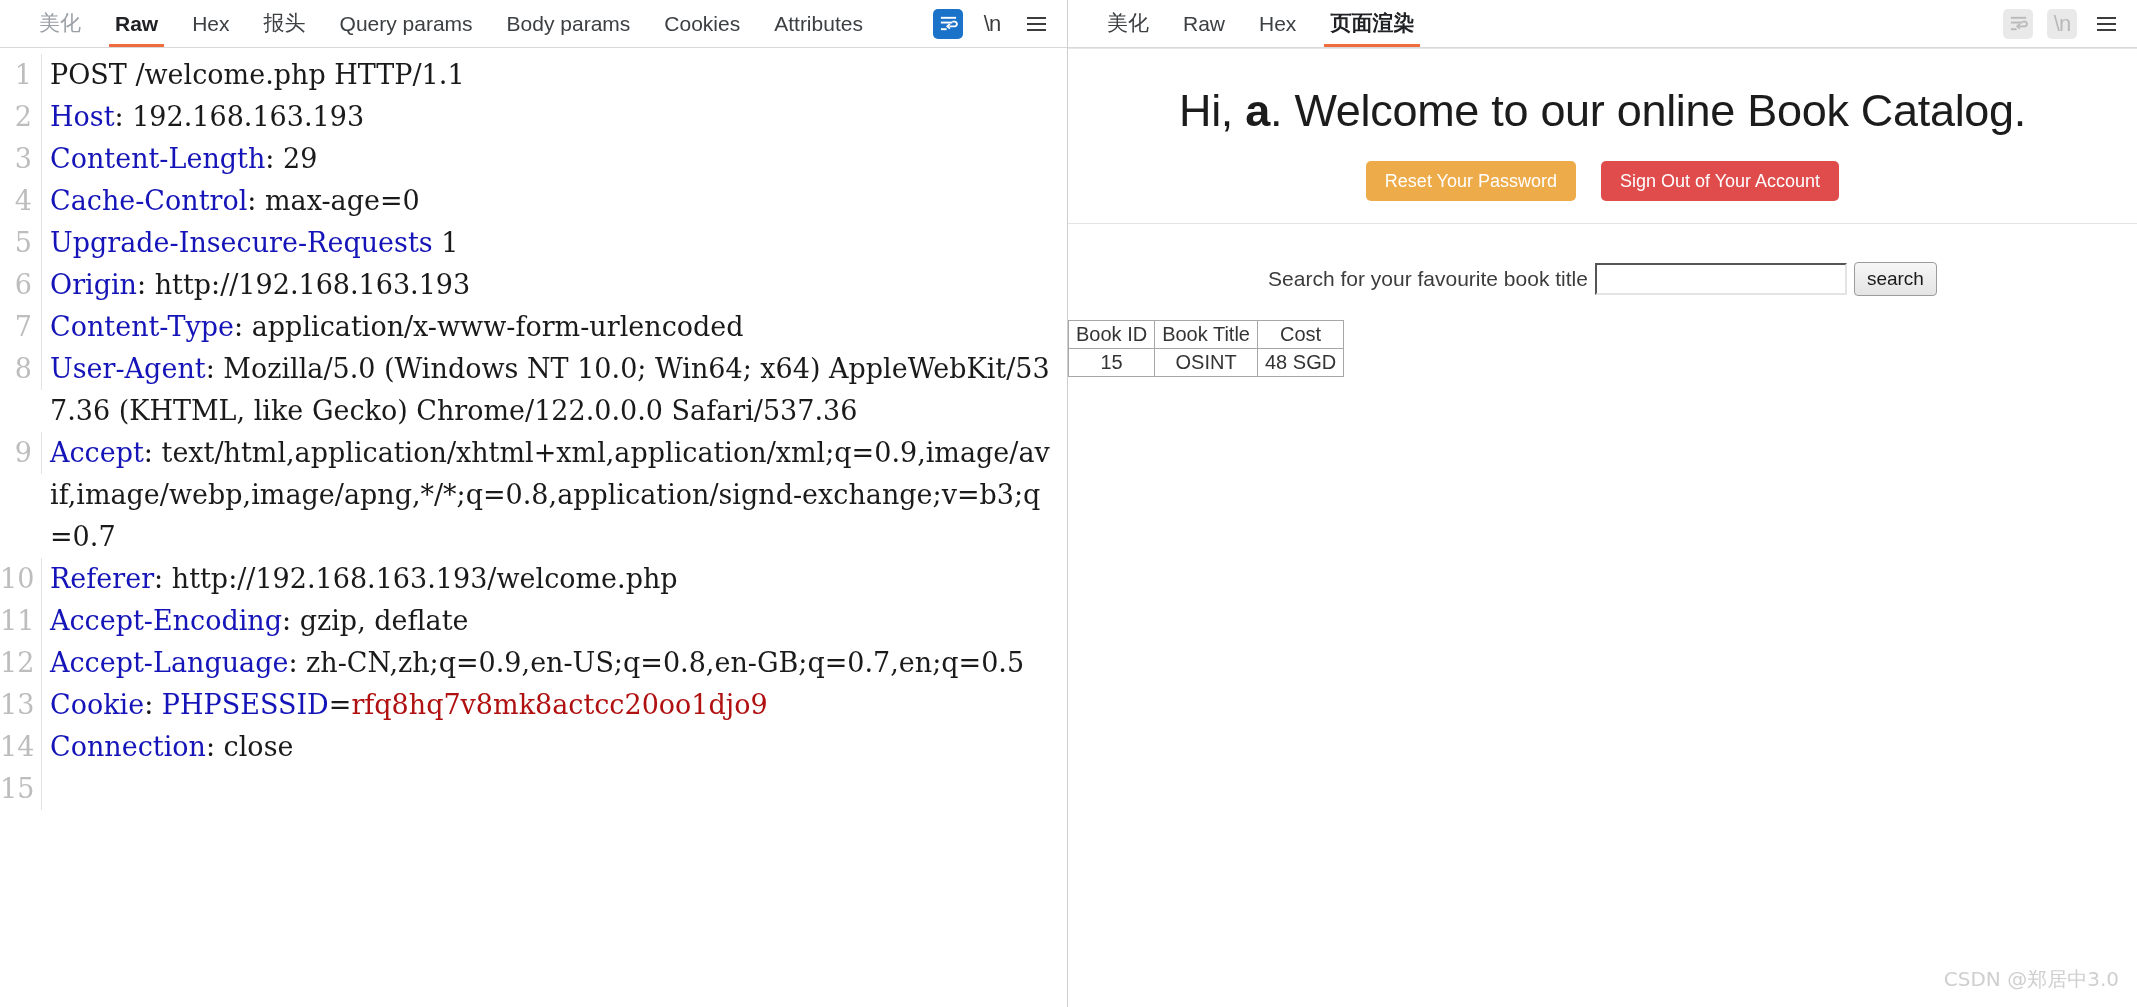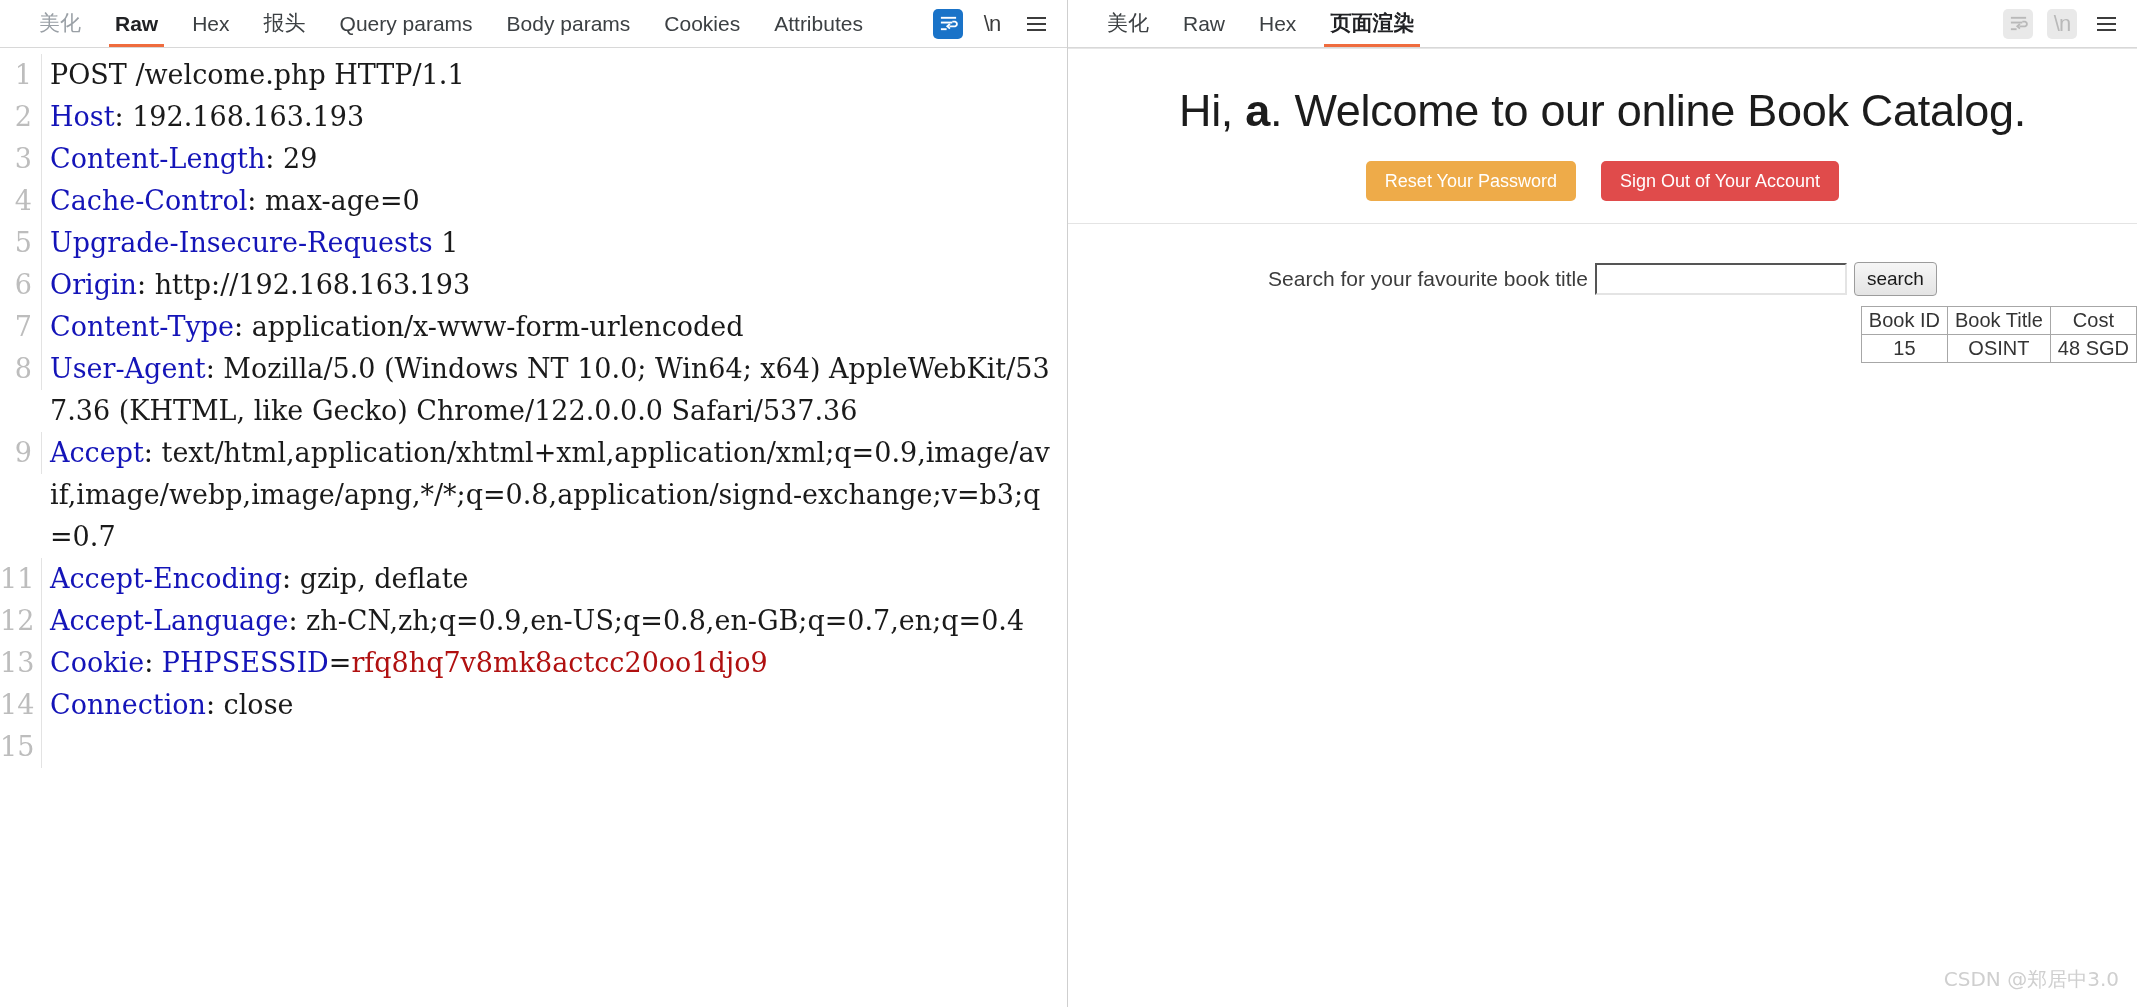--- a/index.html
+++ b/index.html
@@ -216,22 +216,22 @@
     background: linear-gradient(#f6f6f6, #e4e4e4);
     border: 1px solid #9c9c9c;
     border-radius: 4px;
     color: #1a1a1a;
     cursor: pointer;
     font-family: "Liberation Sans", sans-serif;
   }
 
   .result-table-wrap {
     display: flex;
-    justify-content: flex-end;
-    margin-top: 10px;
+    justify-content: flex-start;
+    margin-top: 24px;
   }
   table.result {
     border-collapse: collapse;
     font-size: 20px;
     color: #343434;
     font-family: "Liberation Sans", sans-serif;
   }
   table.result th, table.result td {
     border: 1px solid #a7a7a7;
     padding: 2px 7px;
@@ -355,26 +355,30 @@
           </div>
           <div class="code-line">
             <div class="gutter">8</div>
             <div class="code-body"><span class="k-hdr">User-Agent</span><span class="k-val">: Mozilla/5.0 (Windows NT 10.0; Win64; x64) AppleWebKit/537.36 (KHTML, like Gecko) Chrome/122.0.0.0 Safari/537.36</span></div>
           </div>
           <div class="code-line">
             <div class="gutter">9</div>
             <div class="code-body"><span class="k-hdr">Accept</span><span class="k-val">: text/html,application/xhtml+xml,application/xml;q=0.9,image/avif,image/webp,image/apng,*/*;q=0.8,application/signd-exchange;v=b3;q=0.7</span></div>
           </div>
           <div class="code-line">
+            <div class="gutter">10</div>
+            <div class="code-body"><span class="k-hdr">Referer</span><span class="k-val">: http://192.168.163.193/welcome.php</span></div>
+          </div>
+          <div class="code-line">
             <div class="gutter">11</div>
             <div class="code-body"><span class="k-hdr">Accept-Encoding</span><span class="k-val">: gzip, deflate</span></div>
           </div>
           <div class="code-line">
             <div class="gutter">12</div>
-            <div class="code-body"><span class="k-hdr">Accept-Language</span><span class="k-val">: zh-CN,zh;q=0.9,en-US;q=0.8,en-GB;q=0.7,en;q=0.4</span></div>
+            <div class="code-body"><span class="k-hdr">Accept-Language</span><span class="k-val">: zh-CN,zh;q=0.9,en-US;q=0.8,en-GB;q=0.7,en;q=0.5</span></div>
           </div>
           <div class="code-line">
             <div class="gutter">13</div>
             <div class="code-body"><span class="k-hdr">Cookie</span><span class="k-val">: </span><span class="k-hdr">PHPSESSID</span><span class="k-val">=</span><span class="k-red">rfq8hq7v8mk8actcc20oo1djo9</span></div>
           </div>
           <div class="code-line">
             <div class="gutter">14</div>
             <div class="code-body"><span class="k-hdr">Connection</span><span class="k-val">: close</span></div>
           </div>
           <div class="code-line">

